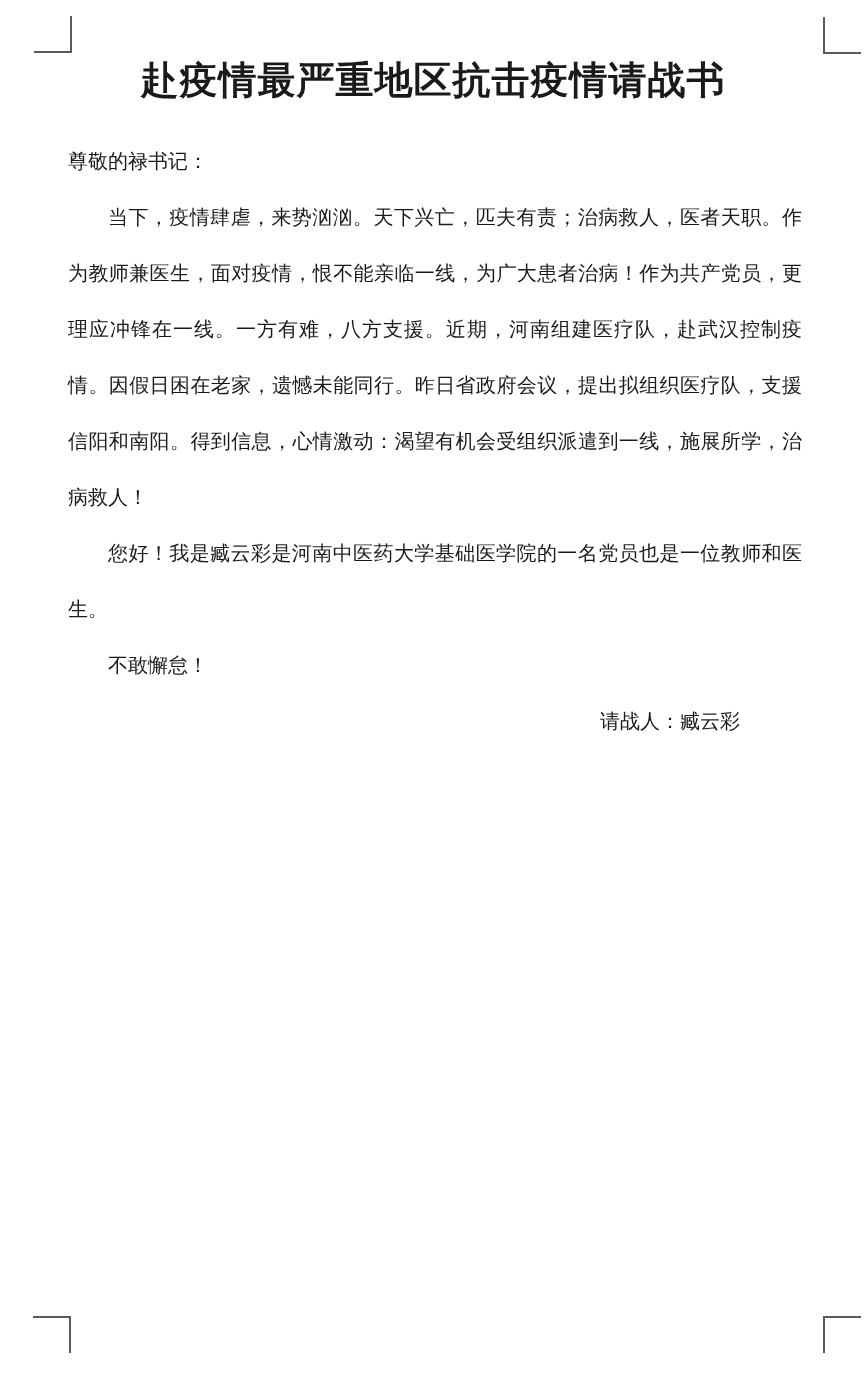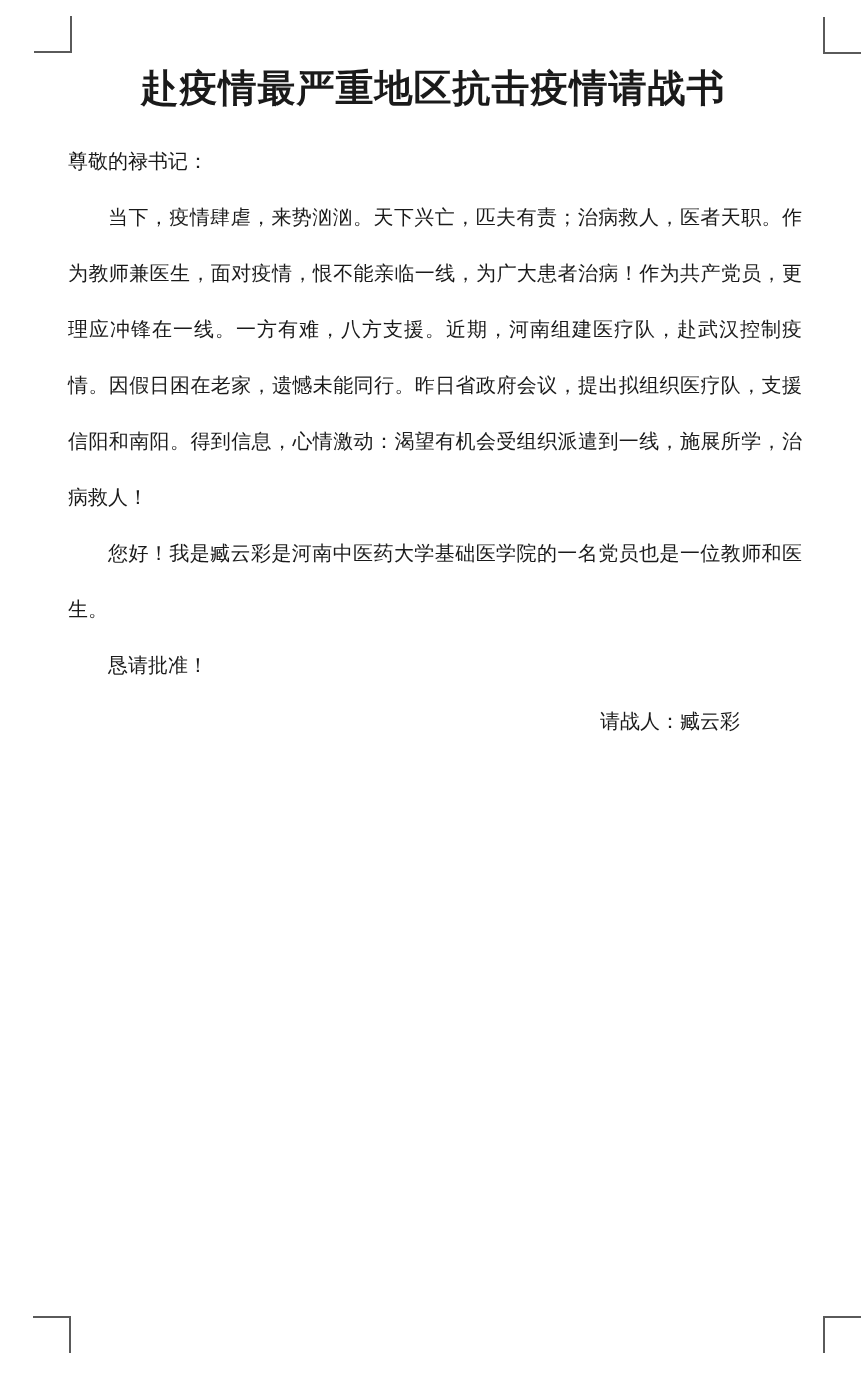--- a/index.html
+++ b/index.html
@@ -19,21 +19,21 @@
   
   .mark{position:absolute;width:36px;height:35px;}
   .mark.tl{left:34px;top:16px;border-right:2px solid var(--mark,#5a5a5a);border-bottom:2px solid var(--mark,#5a5a5a);}
   .mark.tr{left:823px;top:17px;border-left:2px solid var(--mark,#5a5a5a);border-bottom:2px solid var(--mark,#5a5a5a);}
   .mark.bl{left:33px;top:1316px;border-right:2px solid var(--mark,#5a5a5a);border-top:2px solid var(--mark,#5a5a5a);}
   .mark.br{left:823px;top:1316px;border-left:2px solid var(--mark,#5a5a5a);border-top:2px solid var(--mark,#5a5a5a);}
 
   .title{
     position:absolute;
     top:52px;left:0;right:0;
-    margin:8px;
+    margin:0;
     text-align:center;
     font-size:38px;
     line-height:56px;
     font-weight:bold;
     letter-spacing:1px;
     white-space:nowrap;
   }
   .body{
     position:absolute;
     top:133px;
@@ -65,16 +65,16 @@
   <div class="mark bl"></div>
   <div class="mark br"></div>
 
   <h1 class="title">赴疫情最严重地区抗击疫情请战书</h1>
 
   <div class="body" id="letter-body">
 
     <p><span>尊敬的禄书记：</span></p>
       <p class="indent"><span>当下，疫情肆虐，来势汹汹。天下兴亡，匹夫有责；治病救人，医者天职。作为教师兼医生，面对疫情，恨不能亲临一线，为广大患者治病！作为共产党员，更理应冲锋在一线。一方有难，八方支援。近期，河南组建医疗队，赴武汉控制疫情。因假日困在老家，遗憾未能同行。昨日省政府会议，提出拟组织医疗队，支援信阳和南阳。得到信息，心情激动：渴望有机会受组织派遣到一线，施展所学，治病救人！</span></p>
       <p class="indent"><span>您好！我是臧云彩是河南中医药大学基础医学院的一名党员也是一位教师和医生。</span></p>
-      <p class="indent"><span>恳请批准！</span></p>
+      <p class="indent"><span>不敢懈怠！</span></p>
       <p class="signature"><span>请战人：臧云彩</span></p>
   </div>
 </div>
 
 </body></html>

